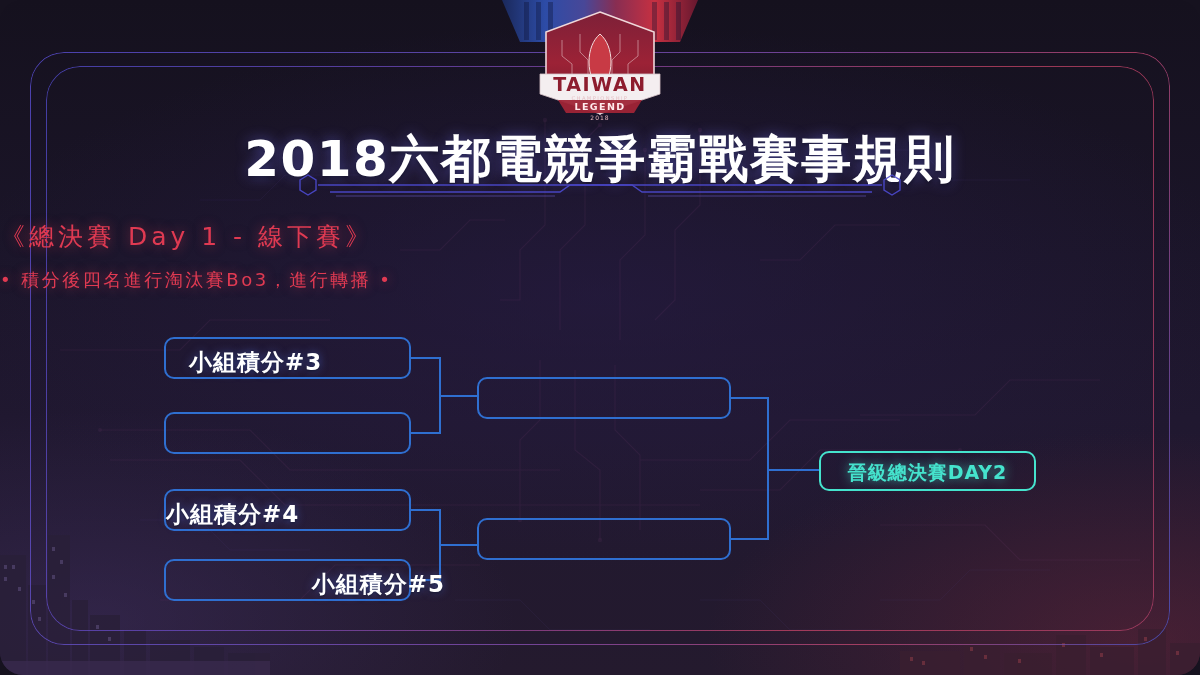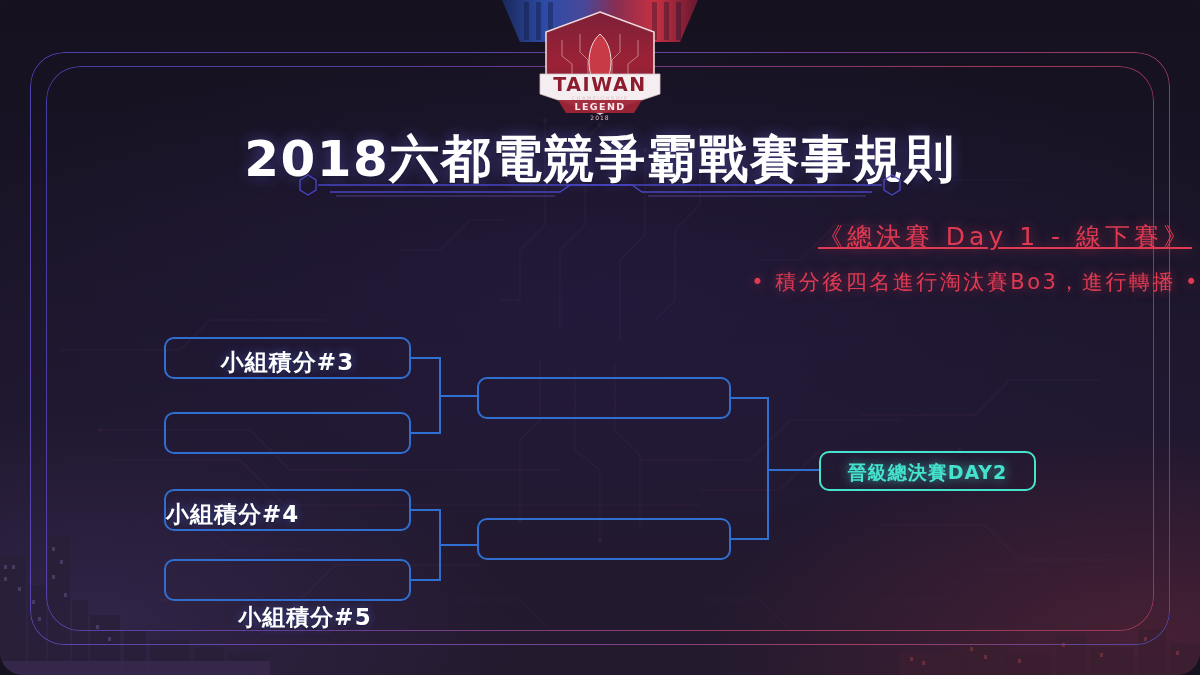--- a/index.html
+++ b/index.html
@@ -53,29 +53,28 @@
   
   .title{
     position:absolute; left:0; right:0; top:126px; text-align:center;
     font-size:50px; font-weight:bold; color:#ffffff; letter-spacing:1.5px;
     text-shadow:0 0 14px rgba(120,120,255,.45), 0 2px 4px rgba(0,0,0,.65);
     font-family:"DejaVu Sans","Liberation Sans",sans-serif;
   }
   .divider{ position:absolute; left:0; right:0; top:172px; height:32px; }
 
   .subtitle1{
-    position:absolute; left:0; right:8px; top:220px; text-align:right;
+    position:absolute; left:0; right:16px; top:220px; text-align:left;
     font-size:25px; color:#e03a52; letter-spacing:4px;
     text-shadow:0 0 12px rgba(224,58,82,.55);
     font-family:"DejaVu Sans","Liberation Sans",sans-serif;
-    text-decoration:underline;
   }
   .subtitle2{
-    position:absolute; left:0; right:0; top:268px; text-align:right;
-    font-size:21px; color:#e03a52; letter-spacing:2.5px;
+    position:absolute; left:0; right:0; top:268px; text-align:left;
+    font-size:18px; color:#e03a52; letter-spacing:2.5px;
     text-shadow:0 0 11px rgba(224,58,82,.5);
     font-family:"DejaVu Sans","Liberation Sans",sans-serif;
   }
 
   
   .bracket{ position:absolute; left:0; top:0; width:1200px; height:675px; }
   .seed-label{
     position:absolute; color:#ffffff; font-size:23px; font-weight:bold;
     letter-spacing:1px; white-space:nowrap;
     text-shadow:0 0 9px rgba(90,120,240,.55), 0 1px 3px rgba(0,0,0,.7);
@@ -274,22 +273,22 @@
       <rect x="478" y="378" width="252" height="40" rx="9"></rect>
       <rect x="478" y="519" width="252" height="40" rx="9"></rect>
 
       <path d="M730 398 L768 398 L768 539 L730 539"></path>
       <path d="M768 470 L820 470"></path>
     </g>
 
     <rect x="820" y="452" width="215" height="38" rx="9" fill="none" stroke="#45e3cd" stroke-width="2"></rect>
   </svg>
 
-  <div class="seed-label" style="left:165px; top:347px; width:245px; text-align:center;">小組積分#3</div>
+  <div class="seed-label" style="left:165px; top:347px; width:245px; text-align:left;padding-left:24px;">小組積分#3</div>
   <div class="seed-label" style="left:166px; top:499px; width:258px; ">小組積分#4</div>
-  <div class="seed-label" style="left:165px; top:602px; width:280px; text-align:center;">小組積分#5</div>
+  <div class="seed-label" style="left:165px; top:569px; width:280px; text-align:right;">小組積分#5</div>
 
   <div class="seed-label" style="left:478px; top:387px; width:252px; text-align:center;"></div>
   <div class="seed-label" style="left:478px; top:528px; width:252px; text-align:center;"></div>
 
   <div class="final-label" style="left:820px; top:460px; width:215px; text-align:center;">晉級總決賽DAY2</div>
 
 </div>
 
 </body></html>

